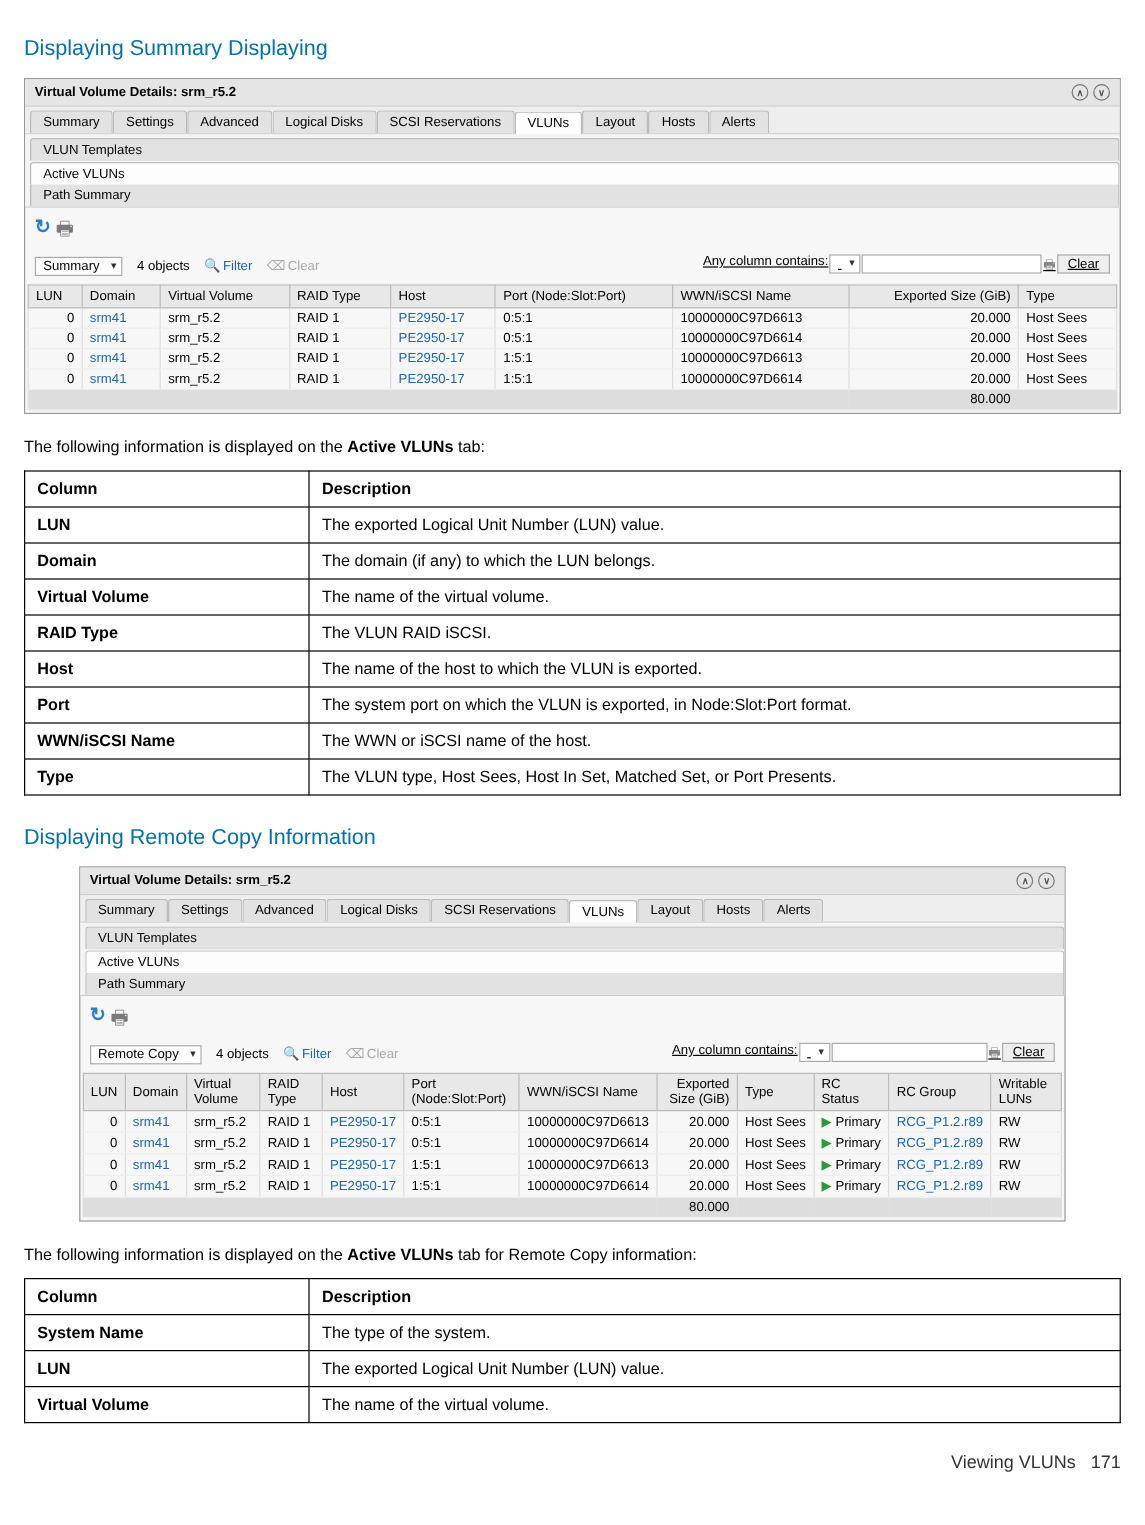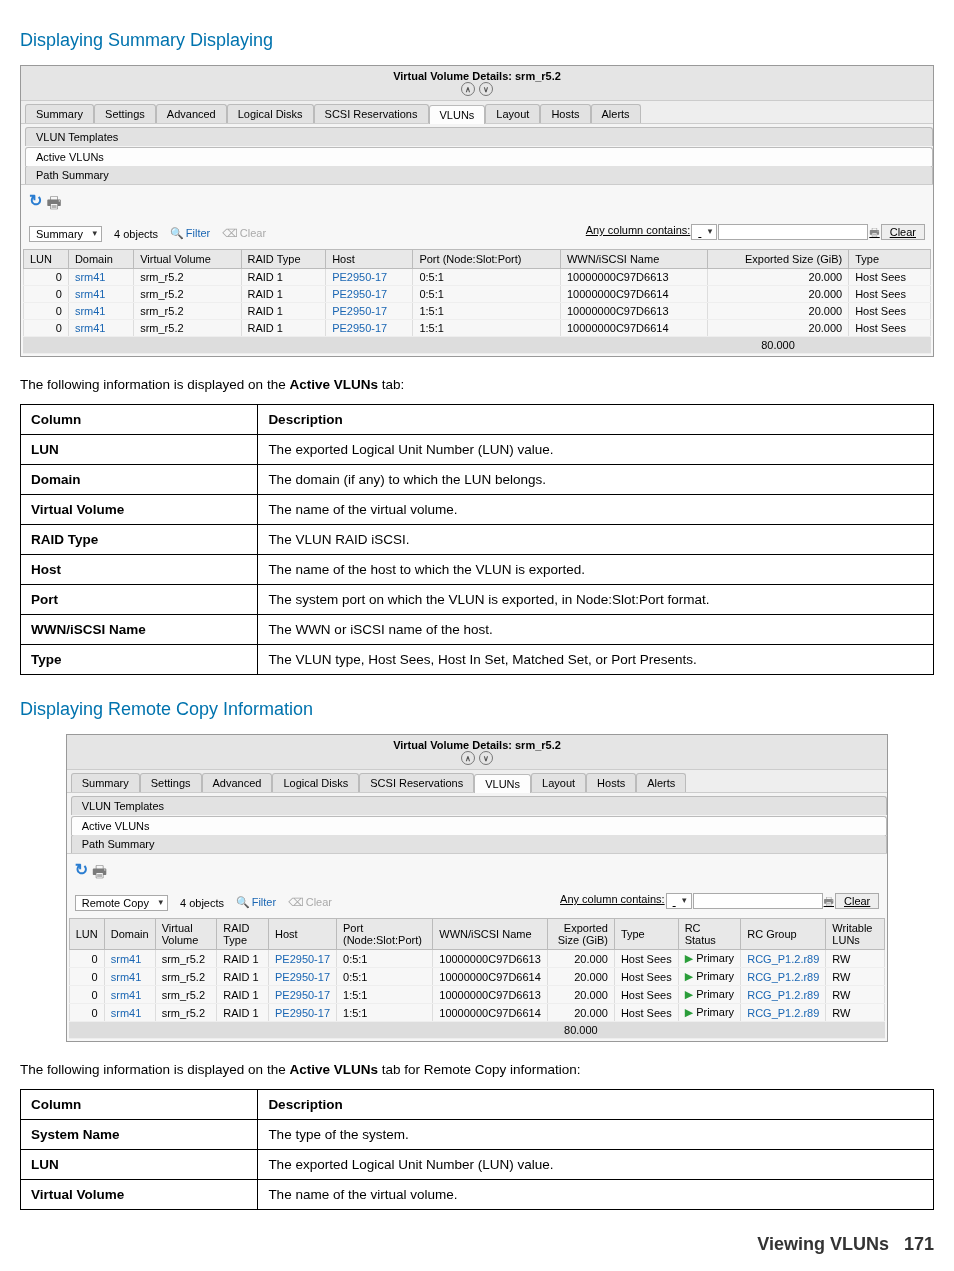--- a/index.html
+++ b/index.html
@@ -26,21 +26,20 @@
   .screenshot-2 { margin: 0 auto 20px auto; width: 90%; }
   .ss-title {
     background: #e5e5e5;
     padding: 4px 8px;
     font-weight: bold;
     font-size: 11px;
     display: flex;
     justify-content: space-between;
     align-items: center;
     border-bottom: 1px solid #ccc;
-    flex-direction: column;
   }
   .ss-title-icons { display: flex; gap: 4px; }
   .circ-icon {
     width: 14px; height: 14px; border-radius: 50%;
     border: 1px solid #777; display: inline-flex;
     align-items: center; justify-content: center; font-size: 8px; color: #555;
   }
   .tabrow {
     display: flex;
     background: #eee;
@@ -119,45 +118,44 @@
   }
   table.grid td {
     border-left: 1px solid #ddd;
     border-right: 1px solid #ddd;
     border-bottom: 1px solid #eee;
     padding: 2px 6px;
     white-space: nowrap;
   }
   table.grid td.linkcell { color: #1a66b3; cursor: pointer; }
   table.grid td.num, table.grid th.num { text-align: right; }
-  table.grid tr.footer td { background: #ddd; font-weight: normal; border-top: 1px solid #aaa; text-align: center; }
+  table.grid tr.footer td { background: #ddd; font-weight: normal; border-top: 1px solid #aaa; }
   .body-text {
     font-size: 13.5px;
     margin: 16px 0 12px 0;
   }
   table.doc {
     width: 100%;
     border-collapse: collapse;
     font-size: 13.5px;
     margin-bottom: 24px;
   }
   table.doc th, table.doc td {
     border: 1px solid #000;
     padding: 7px 10px;
     text-align: left;
     vertical-align: top;
     margin-top: 14px;
   }
   table.doc th { font-weight: bold; }
   .footer-line {
     text-align: right;
-    font-size: 18px;
+    font-size: 15px;
     margin-top: 22px;
     color: #333;
-    font-weight: bold;
   }
   .clear-btn {
     background: #eee;
     border: 1px solid #aaa;
     padding: 1px 8px;
     font-size: 11px;
   }
 </style>
 </head>
 <body>

